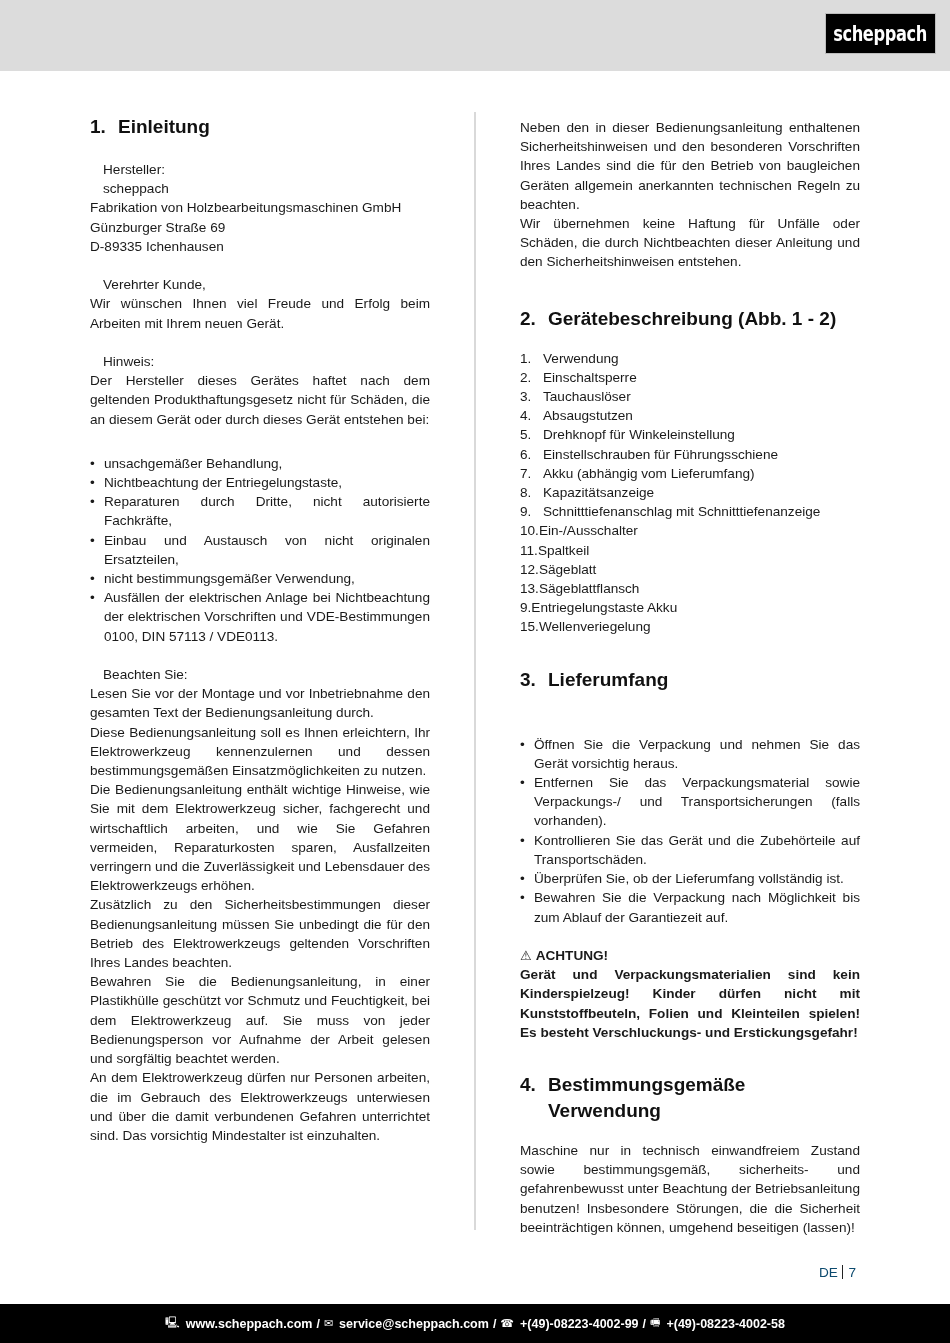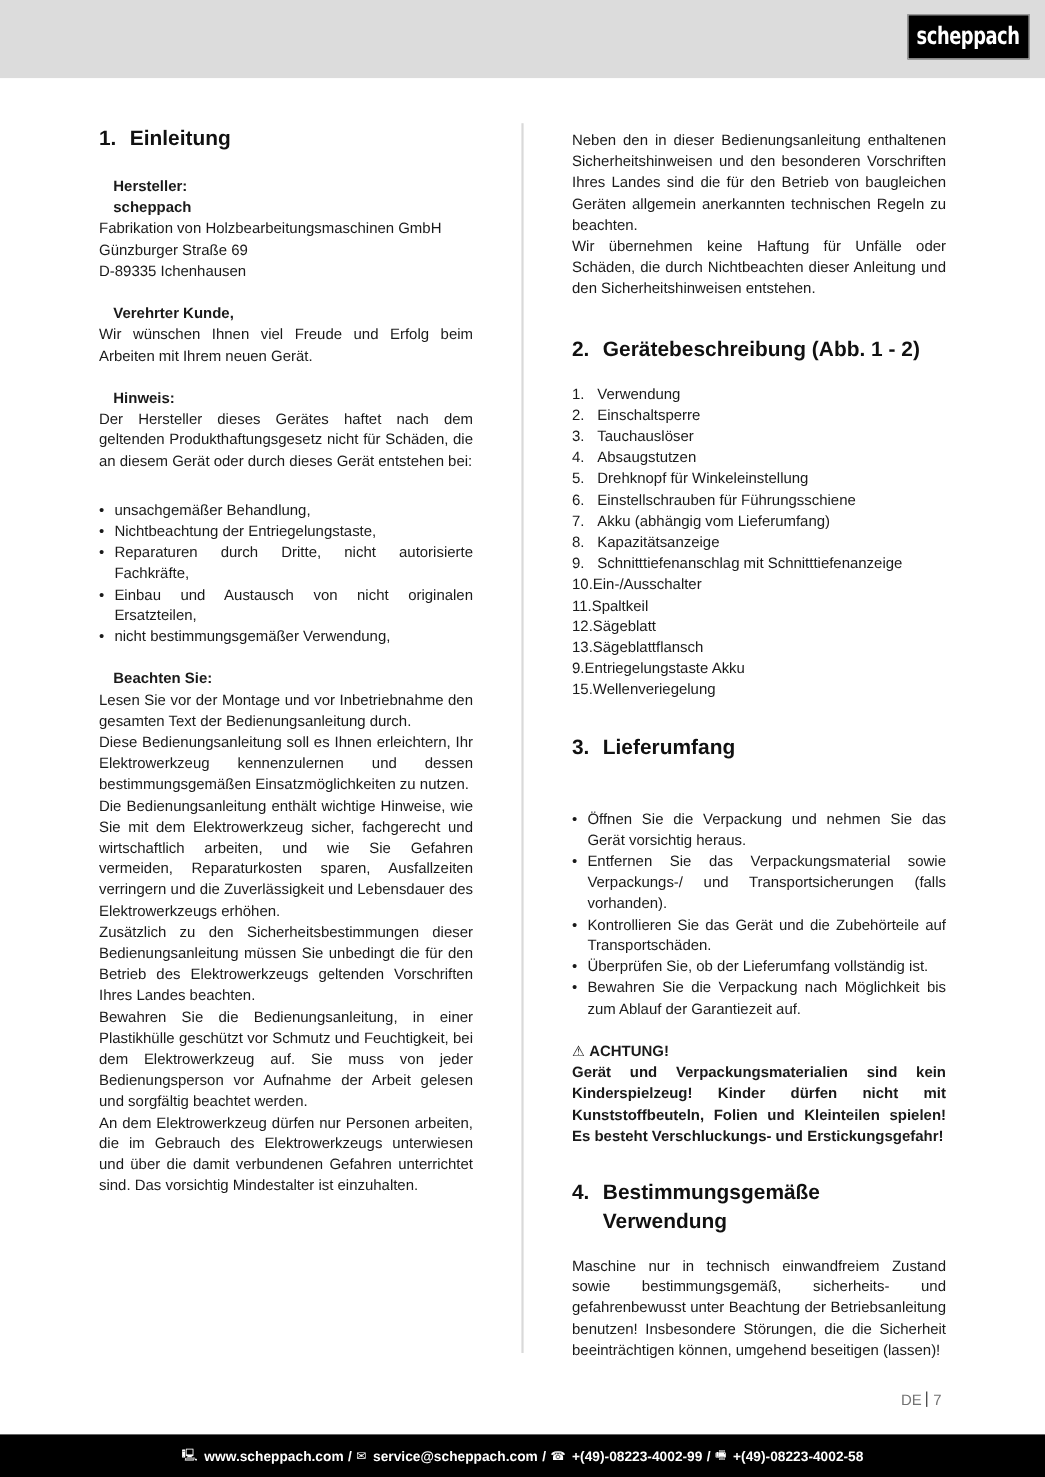--- a/index.html
+++ b/index.html
@@ -13,37 +13,37 @@
 
     .divider { position: absolute; left: 474px; top: 112px; width: 2px; height: 1118px; background: #d9d9d9; }
 
     .col { position: absolute; font-size: 13.6px; line-height: 19.2px; }
     .col-left { left: 90px; top: 114px; width: 340px; }
     .col-right { left: 520px; top: 118px; width: 340px; }
 
     h2.sec { font-size: 19px; font-weight: bold; line-height: 26px; color: #111; display: flex; }
     h2.sec .num { width: 28px; flex: none; }
 
-    .b { font-weight: bold; padding-left: 13px; }
+    .b { font-weight: normal; padding-left: 13px; }
     p { text-align: justify; text-align-last: left; }
     .gap { height: 19.2px; }
 
     ul.bul { list-style: none; margin-top: 25px; }
     ul.bul li { position: relative; padding-left: 14px; text-align: justify; text-align-last: left; }
     ul.bul li::before { content: "\2022"; position: absolute; left: 0; top: 0; }
 
     ol.num-list { list-style: none; }
     ol.num-list li { display: flex; }
     ol.num-list li .n { width: 23px; flex: none; }
 
     .warn-head { font-weight: bold; display: flex; align-items: center; gap: 4px; }
     .warn-icon { font-size: 13px; font-weight: normal; }
     .warn-body { font-weight: bold; text-align: justify; text-align-last: left; }
 
-    .pageno { position: absolute; left: 819px; top: 1265px; font-size: 13.6px; color: #737373; }
+    .pageno { position: absolute; left: 819px; top: 1265px; font-size: 13.6px; color: #0c4a6e; }
     .pageno .sep { display: inline-block; width: 1.5px; height: 14px; background: #222; vertical-align: -2px; margin: 0 5px 0 4px; }
 
     .footer { position: absolute; left: 0; top: 1304px; width: 950px; height: 39px; background: #000;
               display: flex; align-items: center; justify-content: center; color: #fff; font-size: 12.5px; font-weight: bold; gap: 4px; }
     .footer .fi { font-weight: normal; font-size: 11px; margin-right: 2px; }
   </style>
 </head>
 <body>
 
 <div class="header-band"></div>
@@ -77,20 +77,21 @@
 
   <div>
     <div class="b">Hinweis:</div>
     <p>Der Hersteller dieses Gerätes haftet nach dem geltenden Produkthaftungsgesetz nicht für Schäden, die an diesem Gerät oder durch dieses Gerät entstehen bei:</p>
     <ul class="bul">
       <li>unsachgemäßer Behandlung,</li>
       <li>Nichtbeachtung der Entriegelungstaste,</li>
       <li>Reparaturen durch Dritte, nicht autorisierte Fachkräfte,</li>
       <li>Einbau und Austausch von nicht originalen Ersatzteilen,</li>
       <li>nicht bestimmungsgemäßer Verwendung,</li>
+      <li>Ausfällen der elektrischen Anlage bei Nichtbeachtung der elektrischen Vorschriften und VDE-Bestimmungen 0100, DIN 57113 / VDE0113.</li>
     </ul>
   </div>
   <div class="gap"></div>
 
   <div>
     <div class="b">Beachten Sie:</div>
     <p>Lesen Sie vor der Montage und vor Inbetriebnahme den gesamten Text der Bedienungsanleitung durch.</p>
     <p>Diese Bedienungsanleitung soll es Ihnen erleichtern, Ihr Elektrowerkzeug kennenzulernen und dessen bestimmungsgemäßen Einsatzmöglichkeiten zu nutzen.</p>
     <p>Die Bedienungsanleitung enthält wichtige Hinweise, wie Sie mit dem Elektrowerkzeug sicher, fachgerecht und wirtschaftlich arbeiten, und wie Sie Gefahren vermeiden, Reparaturkosten sparen, Ausfallzeiten verringern und die Zuverlässigkeit und Lebensdauer des Elektrowerkzeugs erhöhen.</p>
     <p>Zusätzlich zu den Sicherheitsbestimmungen dieser Bedienungsanleitung müssen Sie unbedingt die für den Betrieb des Elektrowerkzeugs geltenden Vorschriften Ihres Landes beachten.</p>

